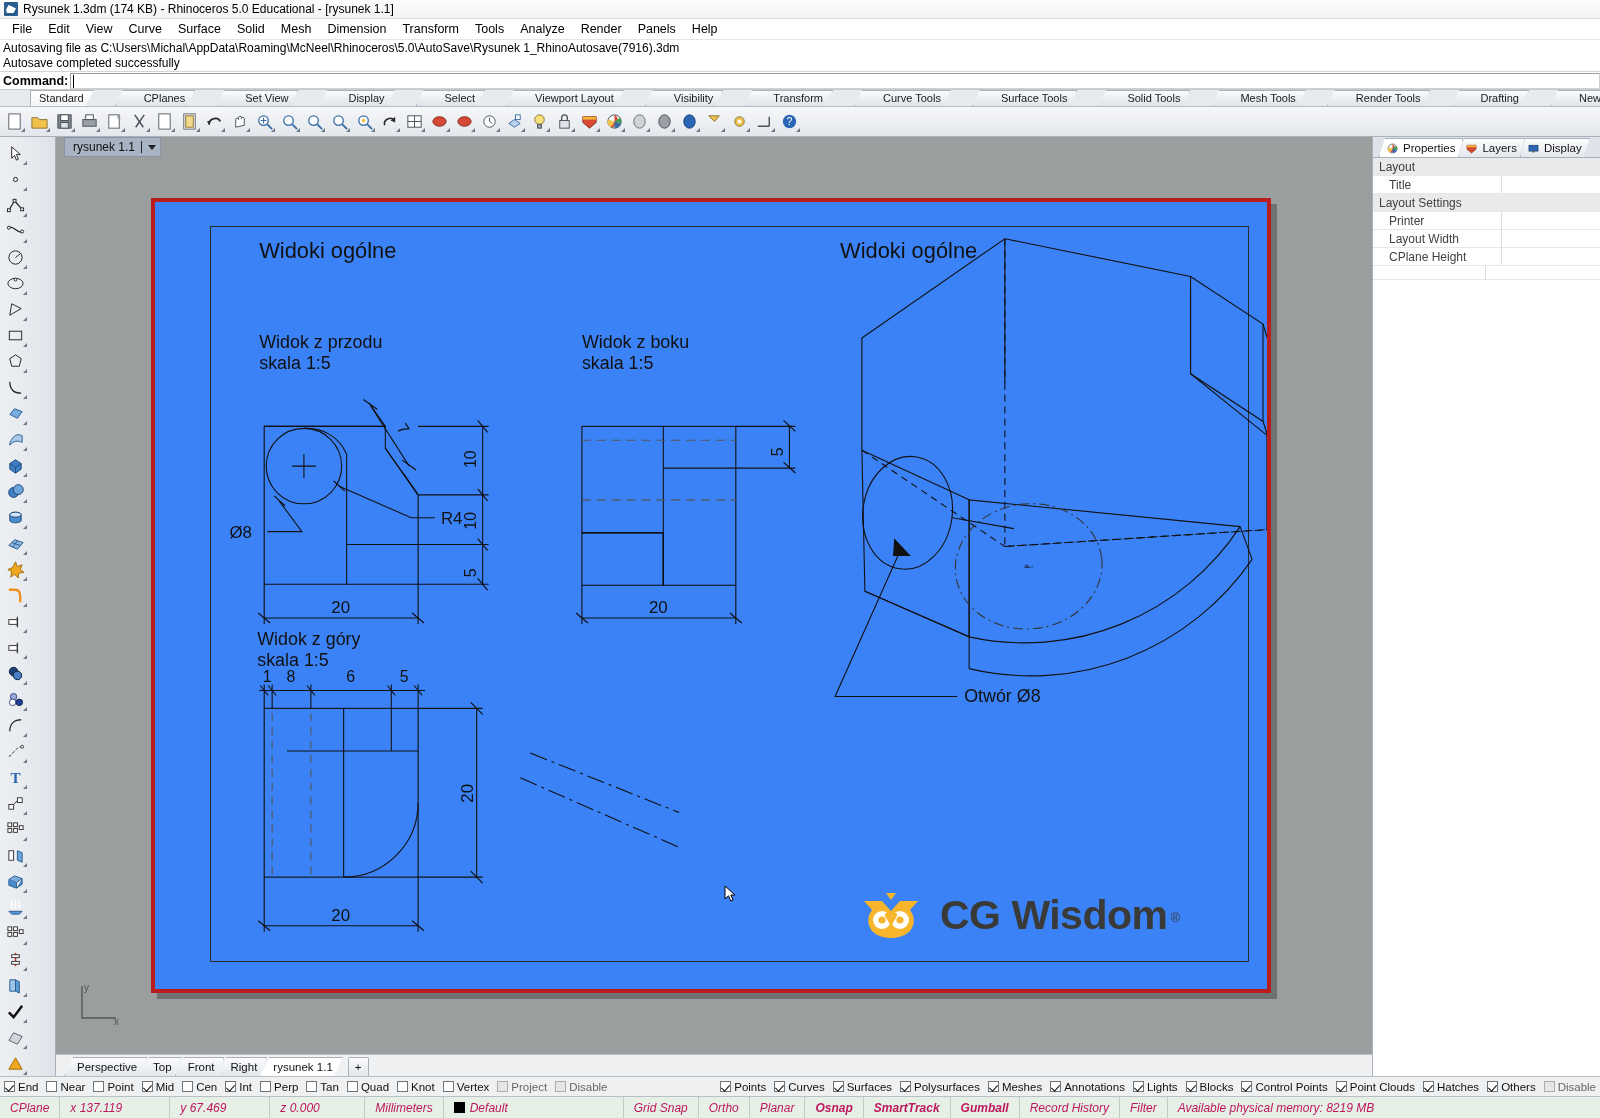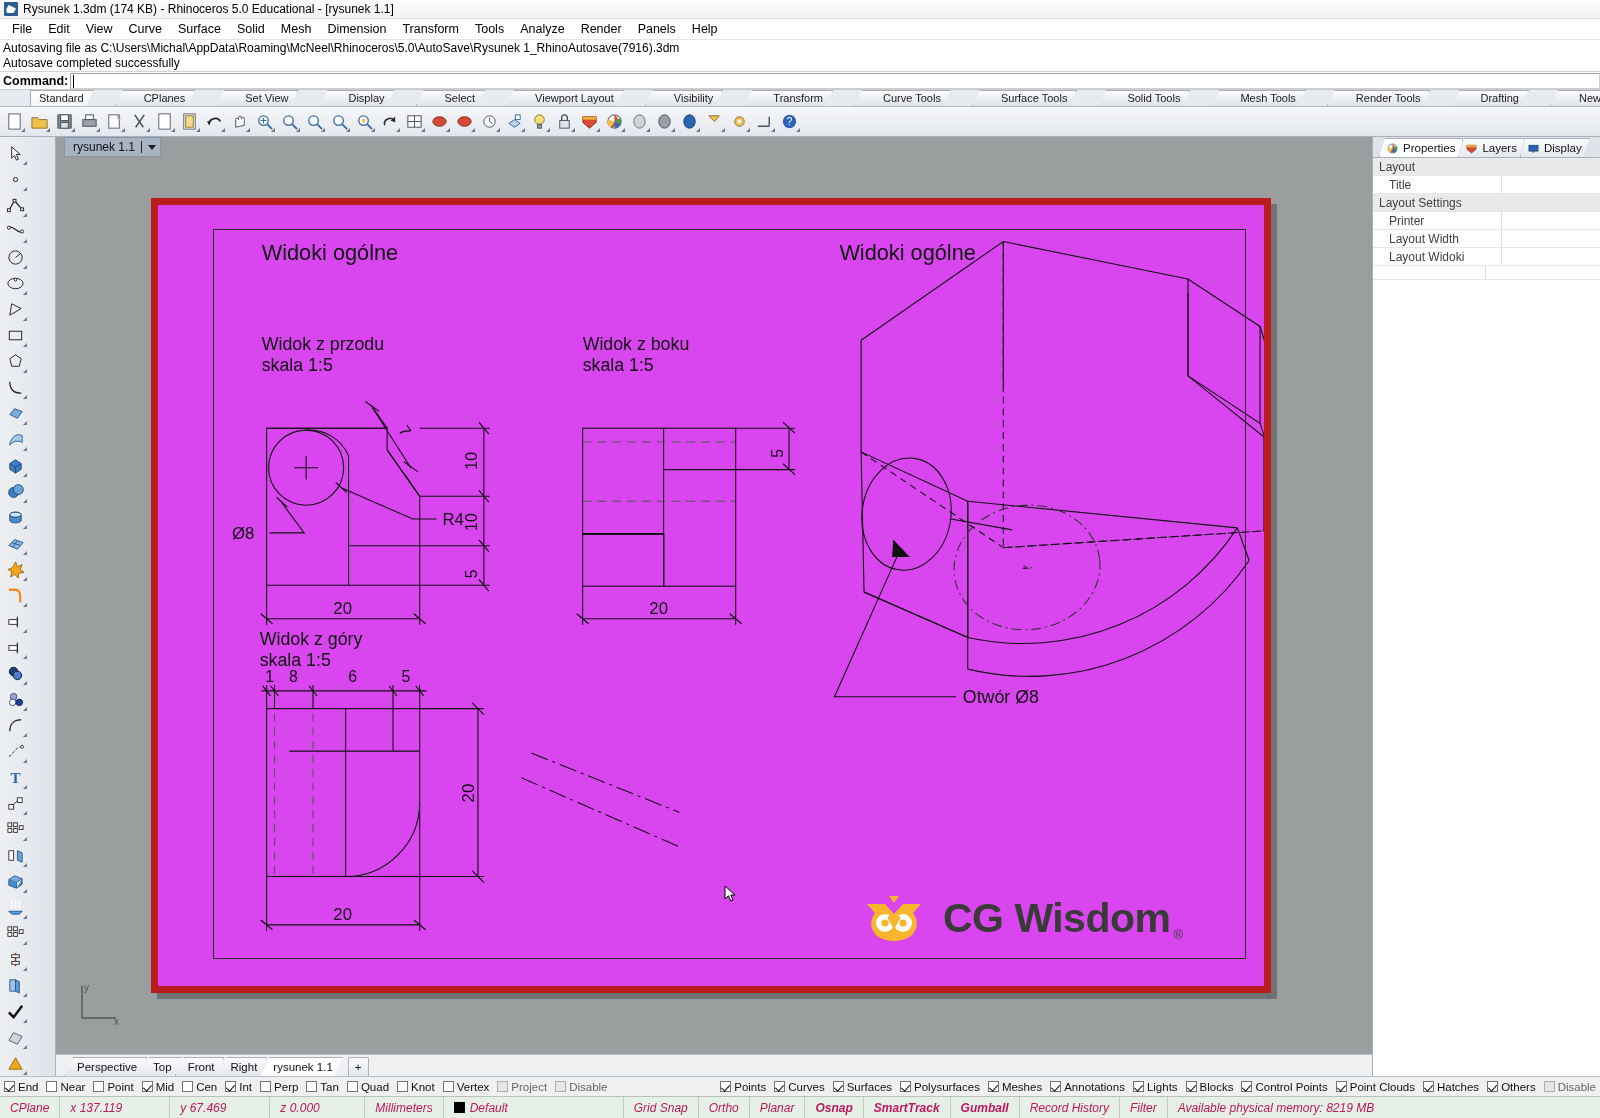--- a/index.html
+++ b/index.html
@@ -105,22 +105,22 @@
   .vtab {
     background: #a8b4c4; color: #111; font-size: 12px; padding: 2px 4px 2px 8px;
     display: flex; align-items: center; gap: 6px; border: 1px solid #8a95a4;
   }
   .vtab .arrow { width: 0; height: 0; border-left: 4px solid transparent; border-right: 4px solid transparent; border-top: 5px solid #222; }
   .vtab .bar { width: 1px; height: 12px; background: #222; }
 
   .viewport { flex: 1; position: relative; background: #9a9e9f; overflow: hidden; }
   .paper {
     position: absolute; left: 95px; top: 41px; width: 1120px; height: 795px;
-    background: #d946ef; box-shadow: 6px 6px 0 rgba(0,0,0,0.28);
-    border: 7px solid #b91c1c;
+    background: #3b82f6; box-shadow: 6px 6px 0 rgba(0,0,0,0.28);
+    border: 4px solid #b91c1c;
   }
   .paperinner {
     position: absolute; left: 55px; top: 24px; right: 18px; bottom: 27px;
     border: 1px solid #2b2b2b;
   }
   .axisind { position: absolute; left: 18px; bottom: 28px; width: 48px; height: 44px; }
 
   
   .viewtabs {
     height: 22px; background: #eef0f2; display: flex; align-items: flex-end;
@@ -928,21 +928,21 @@
           <div style="position:absolute; left:705px; top:690px; display:flex; align-items:center; gap:18px;">
             <svg width="62" height="46" viewBox="0 0 62 46">
               <path d="M4 8 L22 8 L31 18 L40 8 L58 8 L50 17 C55 23 55 32 50 38 C44 44 36 45 31 45 C26 45 18 44 12 38 C7 32 7 23 12 17 Z" fill="#F7B52C"></path>
               <circle cx="22" cy="27" r="9" fill="#fff"></circle>
               <circle cx="40" cy="27" r="9" fill="#fff"></circle>
               <circle cx="22" cy="27" r="3.6" fill="#F7B52C"></circle>
               <circle cx="40" cy="27" r="3.6" fill="#F7B52C"></circle>
               <path d="M27 22 L31 29 L35 22" stroke="#F7B52C" stroke-width="4.5" fill="none" stroke-linecap="round" stroke-linejoin="round"></path>
               <path d="M26 0 L36 0 L31 7 Z" fill="#F7B52C"></path>
             </svg>
-            <div style="display:flex; align-items:flex-end;">
+            <div style="display:flex; align-items:center;">
               <span style="font-size:41px; font-weight:bold; color:#3a3a38; letter-spacing:-0.5px;" id="t-logo">CG Wisdom</span>
               <span style="font-size:13px; color:#3a3a38; margin-top:4px; margin-left:3px;" id="t-logo-r">®</span>
             </div>
           </div>
         </div>
 
         <svg class="axisind" viewBox="0 0 48 44">
           <path d="M8 4 L8 36 L42 36" stroke="#555" fill="none" stroke-width="1.4"></path>
           <text x="10" y="9" font-size="10" fill="#555" id="t-axis-y">y</text>
           <text x="40" y="43" font-size="10" fill="#555" id="t-axis-x">x</text>
@@ -1005,21 +1005,21 @@
           <div class="prop-row group">Layout Settings</div>
           <div class="prop-row item">
             <span class="name">Printer</span>
             <span class="val"></span>
           </div>
           <div class="prop-row item">
             <span class="name">Layout Width</span>
             <span class="val"></span>
           </div>
           <div class="prop-row item">
-            <span class="name">Layout Widoki</span>
+            <span class="name">CPlane Height</span>
             <span class="val"></span>
           </div>
           <div class="prop-spacer">
             <span class="val"></span>
           </div>
         </div>
     </div>
   </div>
 
   <div class="osnapbar">

